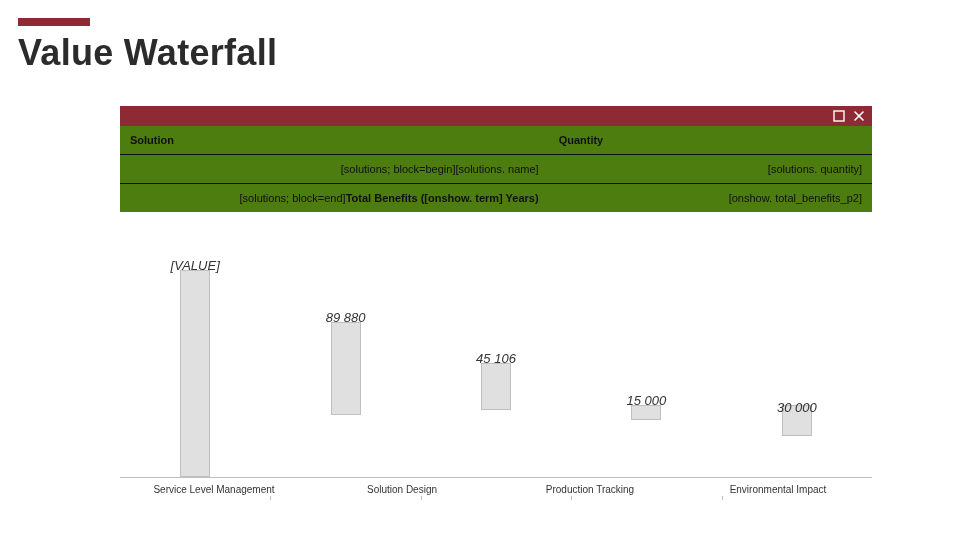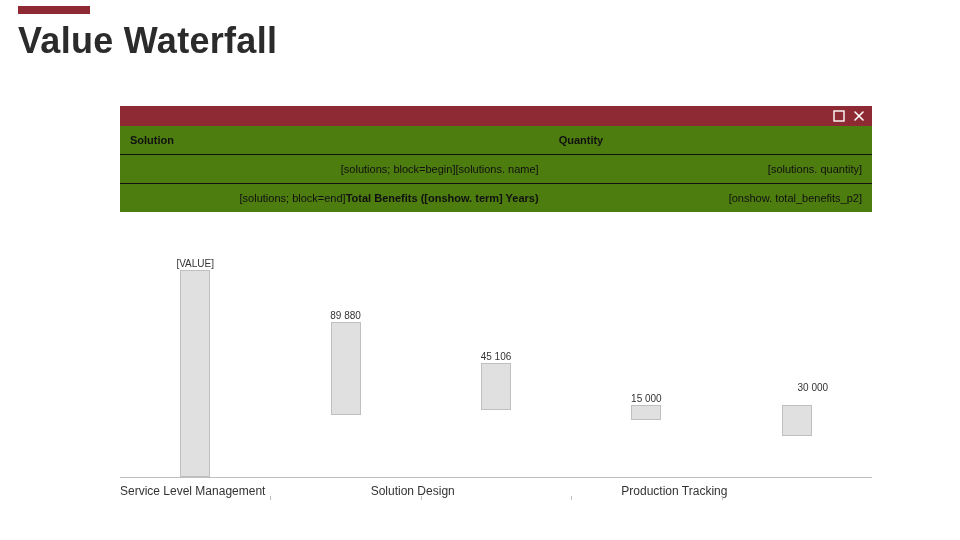--- a/index.html
+++ b/index.html
@@ -1,41 +1,41 @@
 <!DOCTYPE html>
 <html><head>
 <meta charset="utf-8">
 <style>
   * { box-sizing: border-box; margin: 0; padding: 0; }
   html, body { width: 960px; height: 540px; font-family: Arial, Helvetica, sans-serif; background: #fff; }
-  .page { width: 960px; height: 540px; position: relative; padding: 6px 18px; }
+  .page { width: 960px; height: 540px; position: relative; padding: 18px 18px; }
   .redbar { width: 72px; height: 8px; background: #8e2a33; margin-bottom: 6px; }
   .title { font-size: 36px; font-weight: 900; color: #2b2b2b; letter-spacing: .3px; }
   .content { position: absolute; left: 120px; top: 106px; width: 752px; }
   .bandnav { height: 20px; background: #8e2a33; display:flex; align-items:center; justify-content:flex-end; padding:0 6px; }
   .navicon { width: 14px; height: 14px; margin-left:6px; display:inline-flex; align-items:center; justify-content:center; }
   .navicon svg { width: 12px; height: 12px; display:block; }
   .tblwrap { background:#4d7c0f; }
   table.hdr { width:100%; border-collapse: collapse; font-size:11px; color:#111; }
   table.hdr th { text-align:left; font-weight:700; padding:8px 10px 8px 10px; border-bottom:1.5px solid #111; }
   table.hdr td { text-align:right; padding:8px 10px; border-bottom:1px solid #111; }
   table.hdr .foot td { border-bottom:none; border-top:1.5px solid #111; font-weight:400; }
   table.hdr .foot td .b { font-weight:700; }
   .col1 { width:57%; }
   .col2 { width:43%; }
 
   .chartwrap { position: absolute; left: 120px; top: 270px; width: 752px; }
   .chart { position: relative; width: 752px; height: 230px; }
   .axis { position:absolute; left:0; right:0; bottom: 22px; height: 1px; background:#bfbfbf; }
   .tick { position:absolute; bottom:0; width:1px; height:4px; background:#bfbfbf; }
   .catrow { position:absolute; left:0; right:0; bottom:0; height:22px; display:flex; }
-  .cat { flex:1; font-size:12px; color:#333; text-align:left; padding-top:6px; }
+  .cat { flex:1; font-size:10px; color:#333; text-align:center; padding-top:6px; }
   .lane { position:absolute; bottom:23px; width: calc(100% / 5); }
   .bar { position:absolute; background:#e0e0e0; width:30px; left:50%; transform:translateX(-50%); border:1px solid #bfbfbf; }
-  .lbl { position:absolute; left:50%; transform:translateX(-50%); font-size:10px; color:#333; white-space:nowrap; }
+  .lbl { position:absolute; left:50%; transform:translateX(-50%); font-size:13px; color:#333; white-space:nowrap;font-style:italic; }
 </style>
 </head>
 <body>
 
 <div class="page">
   <div class="redbar"></div>
   <div class="title">Value Waterfall</div>
 
   <div class="content">
     <div class="bandnav">
@@ -74,20 +74,21 @@
     </div>
   </div>
 
   <div class="chartwrap">
     <div class="chart" id="chart">
       <div class="axis"></div>
       <div class="catrow" id="catrow">
           <div class="cat">Service Level Management</div>
           <div class="cat">Solution Design</div>
           <div class="cat">Production Tracking</div>
+          <div class="cat">Environmental Impact</div>
         </div>
     <div class="tick" style="left: 20%;"></div>
         <div class="tick" style="left: 40%;"></div>
         <div class="tick" style="left: 60%;"></div>
         <div class="tick" style="left: 80%;"></div>
         <div class="lane" style="left: 0%; height: 207px;">
           <div class="bar" style="top: 0px; height: 207px;"></div>
           <div class="lbl" style="top: -12px;">[VALUE]</div>
         </div>
         <div class="lane" style="left: 20%; height: 207px;">
@@ -97,17 +98,17 @@
         <div class="lane" style="left: 40%; height: 207px;">
           <div class="bar" style="top: 93.15px; height: 46.575px;"></div>
           <div class="lbl" style="top: 81.15px;">45 106</div>
         </div>
         <div class="lane" style="left: 60%; height: 207px;">
           <div class="bar" style="top: 134.55px; height: 15.525px;"></div>
           <div class="lbl" style="top: 122.55px; text-align: center;">15 000</div>
         </div>
         <div class="lane" style="left: 80%; height: 207px;">
           <div class="bar" style="top: 134.55px; height: 31.05px;"></div>
-          <div class="lbl" style="top: 112px; margin-left: 16px;">30 000</div>
+          <div class="lbl" style="top: 130px;">30 000</div>
         </div>
       </div>
   </div>
 </div>
 
 </body></html>

